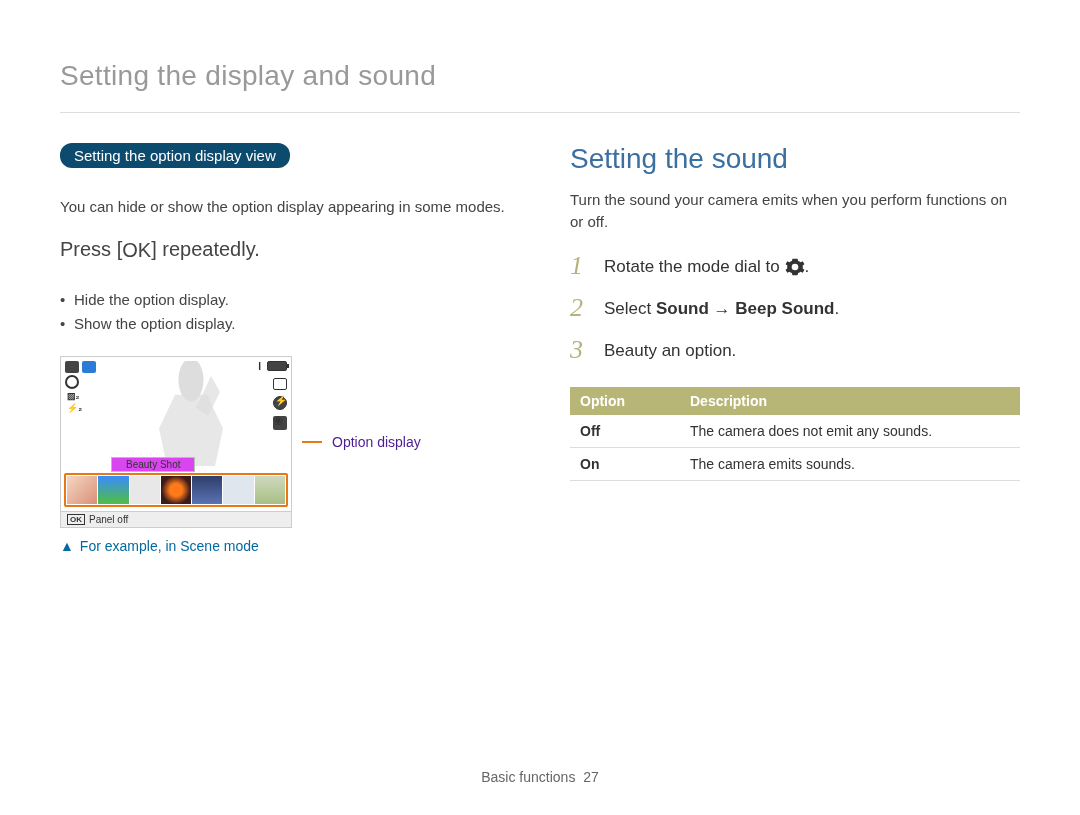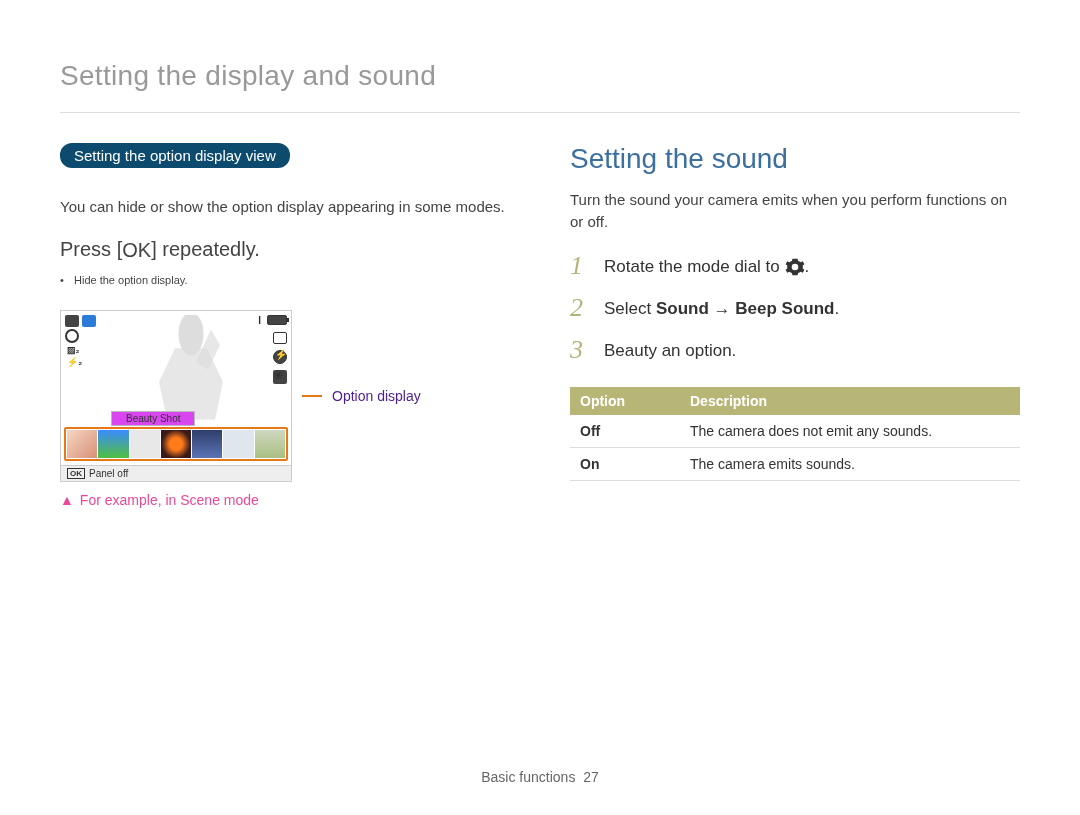--- a/index.html
+++ b/index.html
@@ -13,24 +13,24 @@
     .pill {
       display: inline-block;
       background: #0c4a6e;
       color: #fff;
       font-size: 15px;
       padding: 4px 14px;
       border-radius: 12px;
       margin-bottom: 28px;
     }
     .body-text { font-size: 15px; color: #444; line-height: 1.45; margin-bottom: 20px; }
-    .instruction { font-size: 20px; color: #444; margin-bottom: 10px; font-weight: 300; }
+    .instruction { font-size: 20px; color: #444; margin-bottom: 26px; font-weight: 300; }
     .ok-box { display: inline-block; vertical-align: middle; }
     .bullets { list-style: none; margin-bottom: 20px; }
-    .bullets li { font-size: 11px; color: #444; line-height: 1.6; position: relative; padding-left: 14px; }
+    .bullets li { font-size: 15px; color: #444; line-height: 1.6; position: relative; padding-left: 14px; }
     .bullets li::before { content: "•"; position: absolute; left: 0; top: 0; }
 
     .screenshot-wrapper { display: flex; align-items: center; gap: 10px; margin-bottom: 10px; }
     .screenshot {
       width: 232px;
       height: 172px;
       background: #fff;
       border: 1px solid #ccc;
       position: relative;
       overflow: hidden;
@@ -115,21 +115,21 @@
       display: flex;
       align-items: center;
       padding-left: 6px;
       gap: 4px;
     }
     .panel-off-key { display: inline-block; border: 1px solid #333; padding: 0 2px; font-size: 8px; font-weight: bold; }
 
     .callout-line { width: 20px; height: 2px; background: #e67817; }
     .callout-text { font-size: 14px; color: #4c1d95; }
 
-    .caption { font-size: 14px; color: #ec4899; margin-top: 8px; }
+    .caption { font-size: 14px; color: #0369a1; margin-top: 8px; }
     .caption-tri { display: inline-block; margin-right: 6px; }
 
     .heading2 { font-size: 28px; color: #3a6fa0; font-weight: 400; margin-bottom: 14px; }
     .steps { display: flex; flex-direction: column; gap: 16px; margin-bottom: 24px; }
     .step { display: flex; align-items: flex-start; gap: 12px; }
     .step-num { font-size: 26px; font-style: italic; color: #b3b37a; font-family: Georgia, serif; line-height: 1; min-width: 22px; }
     .step-text { font-size: 17px; color: #333; padding-top: 4px; }
     .bold { font-weight: bold; }
 
     .gear-icon {
@@ -160,20 +160,21 @@
   <div class="columns">
 
     <div class="col">
       <div class="pill">Setting the option display view</div>
       <p class="body-text">You can hide or show the option display appearing in some modes.</p>
       <p class="instruction">
         <span>Press [</span><span class="ok-box"><b>OK</b></span><span>] repeatedly.</span>
       </p>
       <ul class="bullets">
         <li>Hide the option display.</li>
+        <li>Show the option display.</li>
       </ul>
 
       <div class="screenshot-wrapper">
         <div class="screenshot">
           <div class="shot-top-left">
             <div class="shot-row-left">
               <div class="shot-icon small"></div>
               <div class="shot-icon scn small"></div>
             </div>
             <div class="shot-icon ring"></div>

